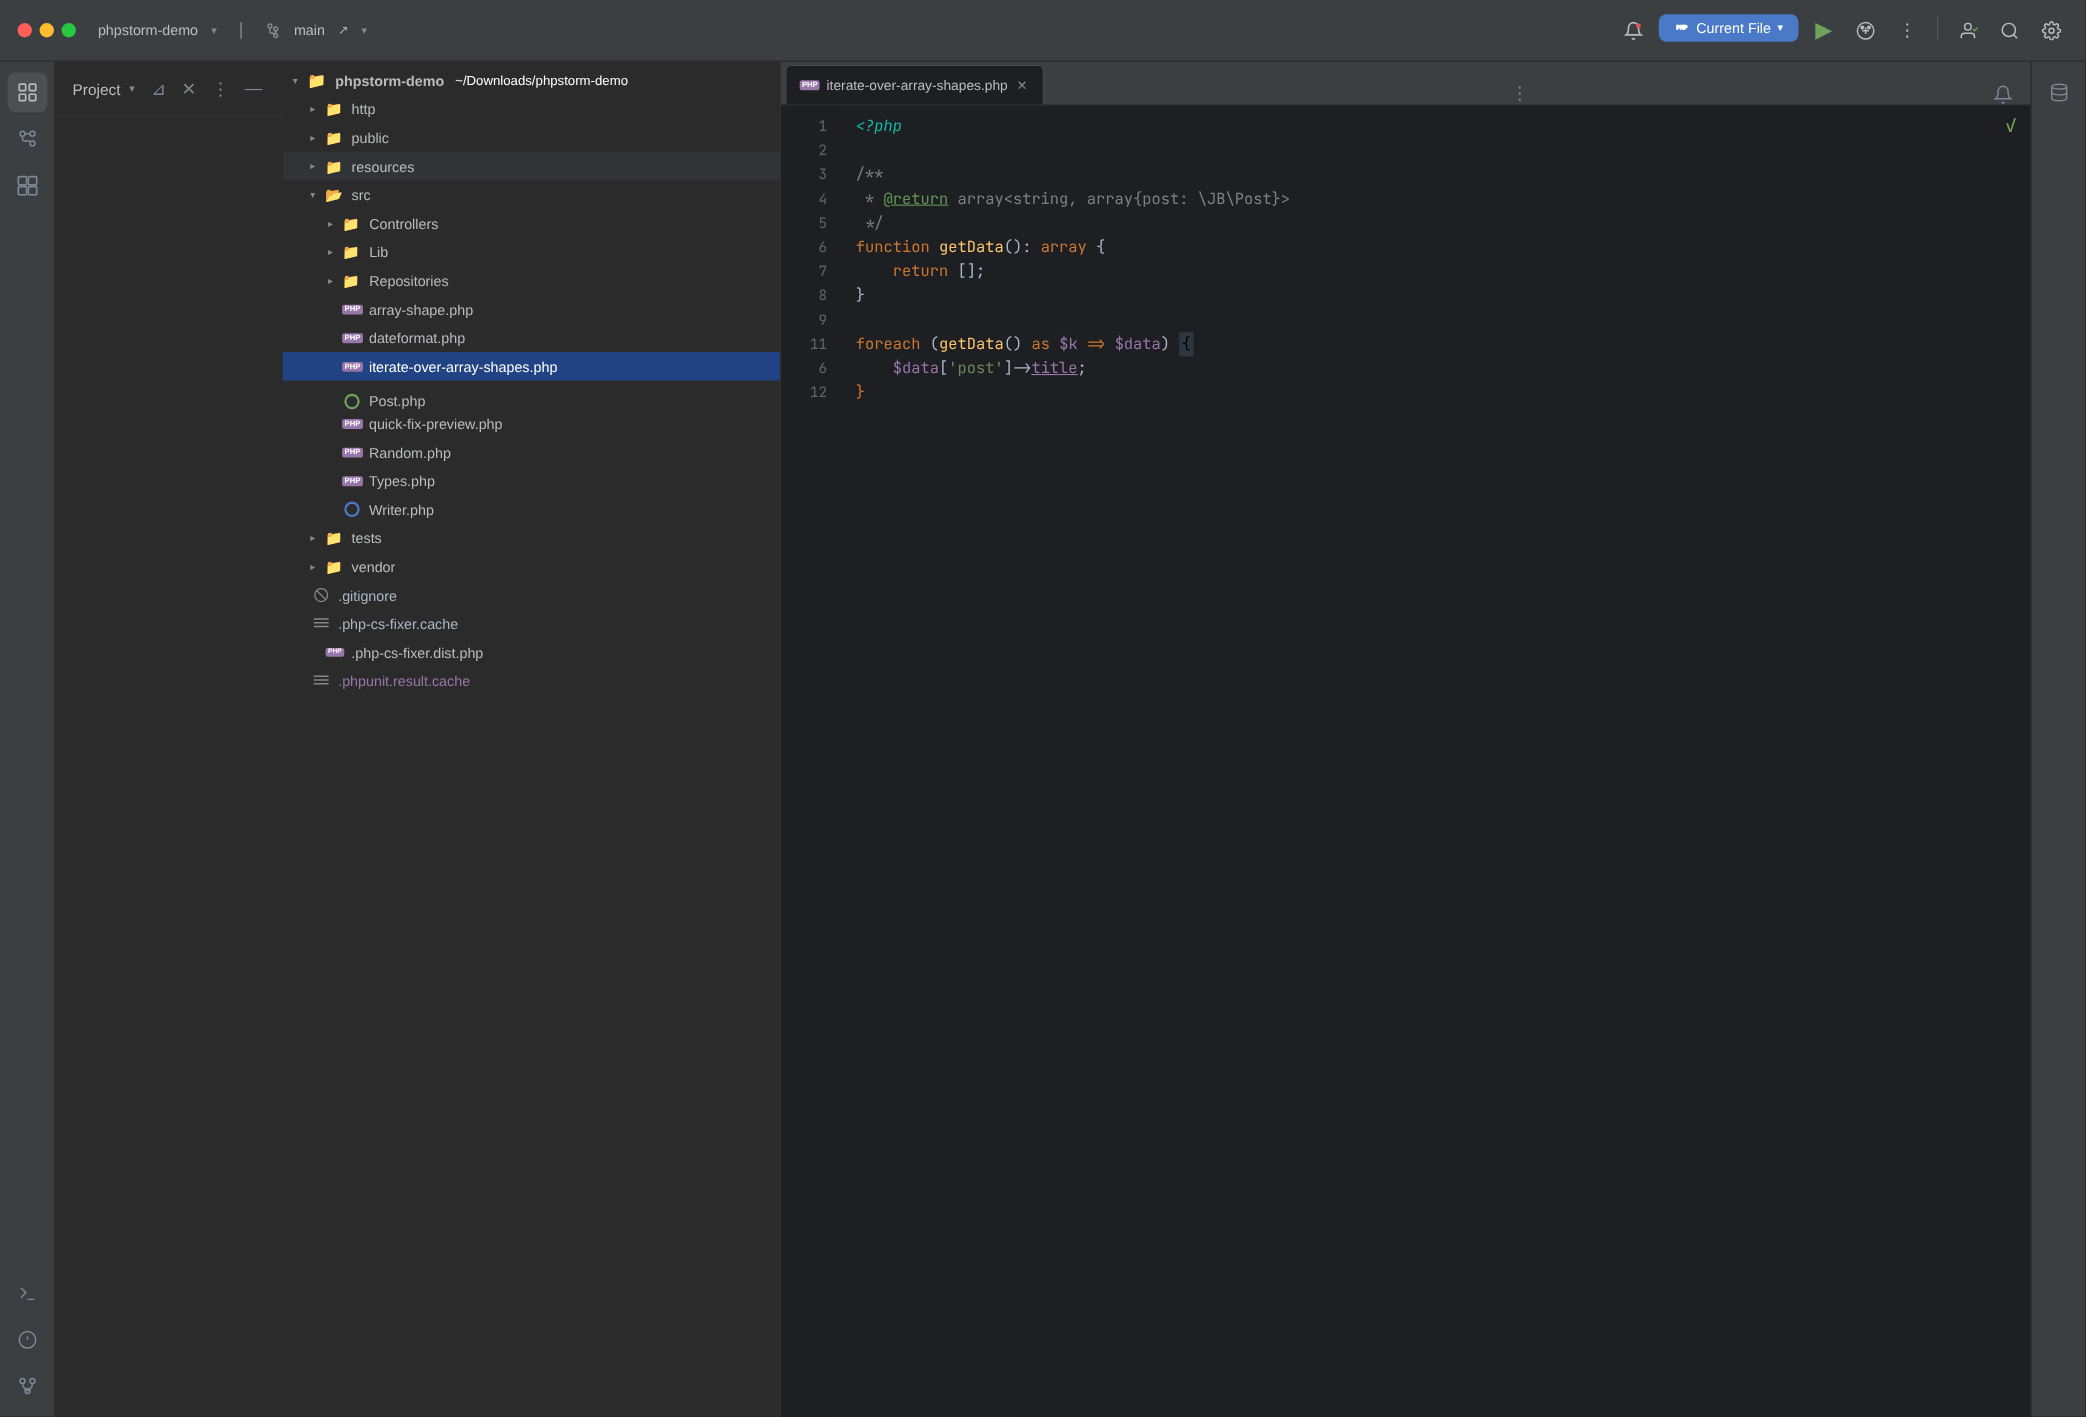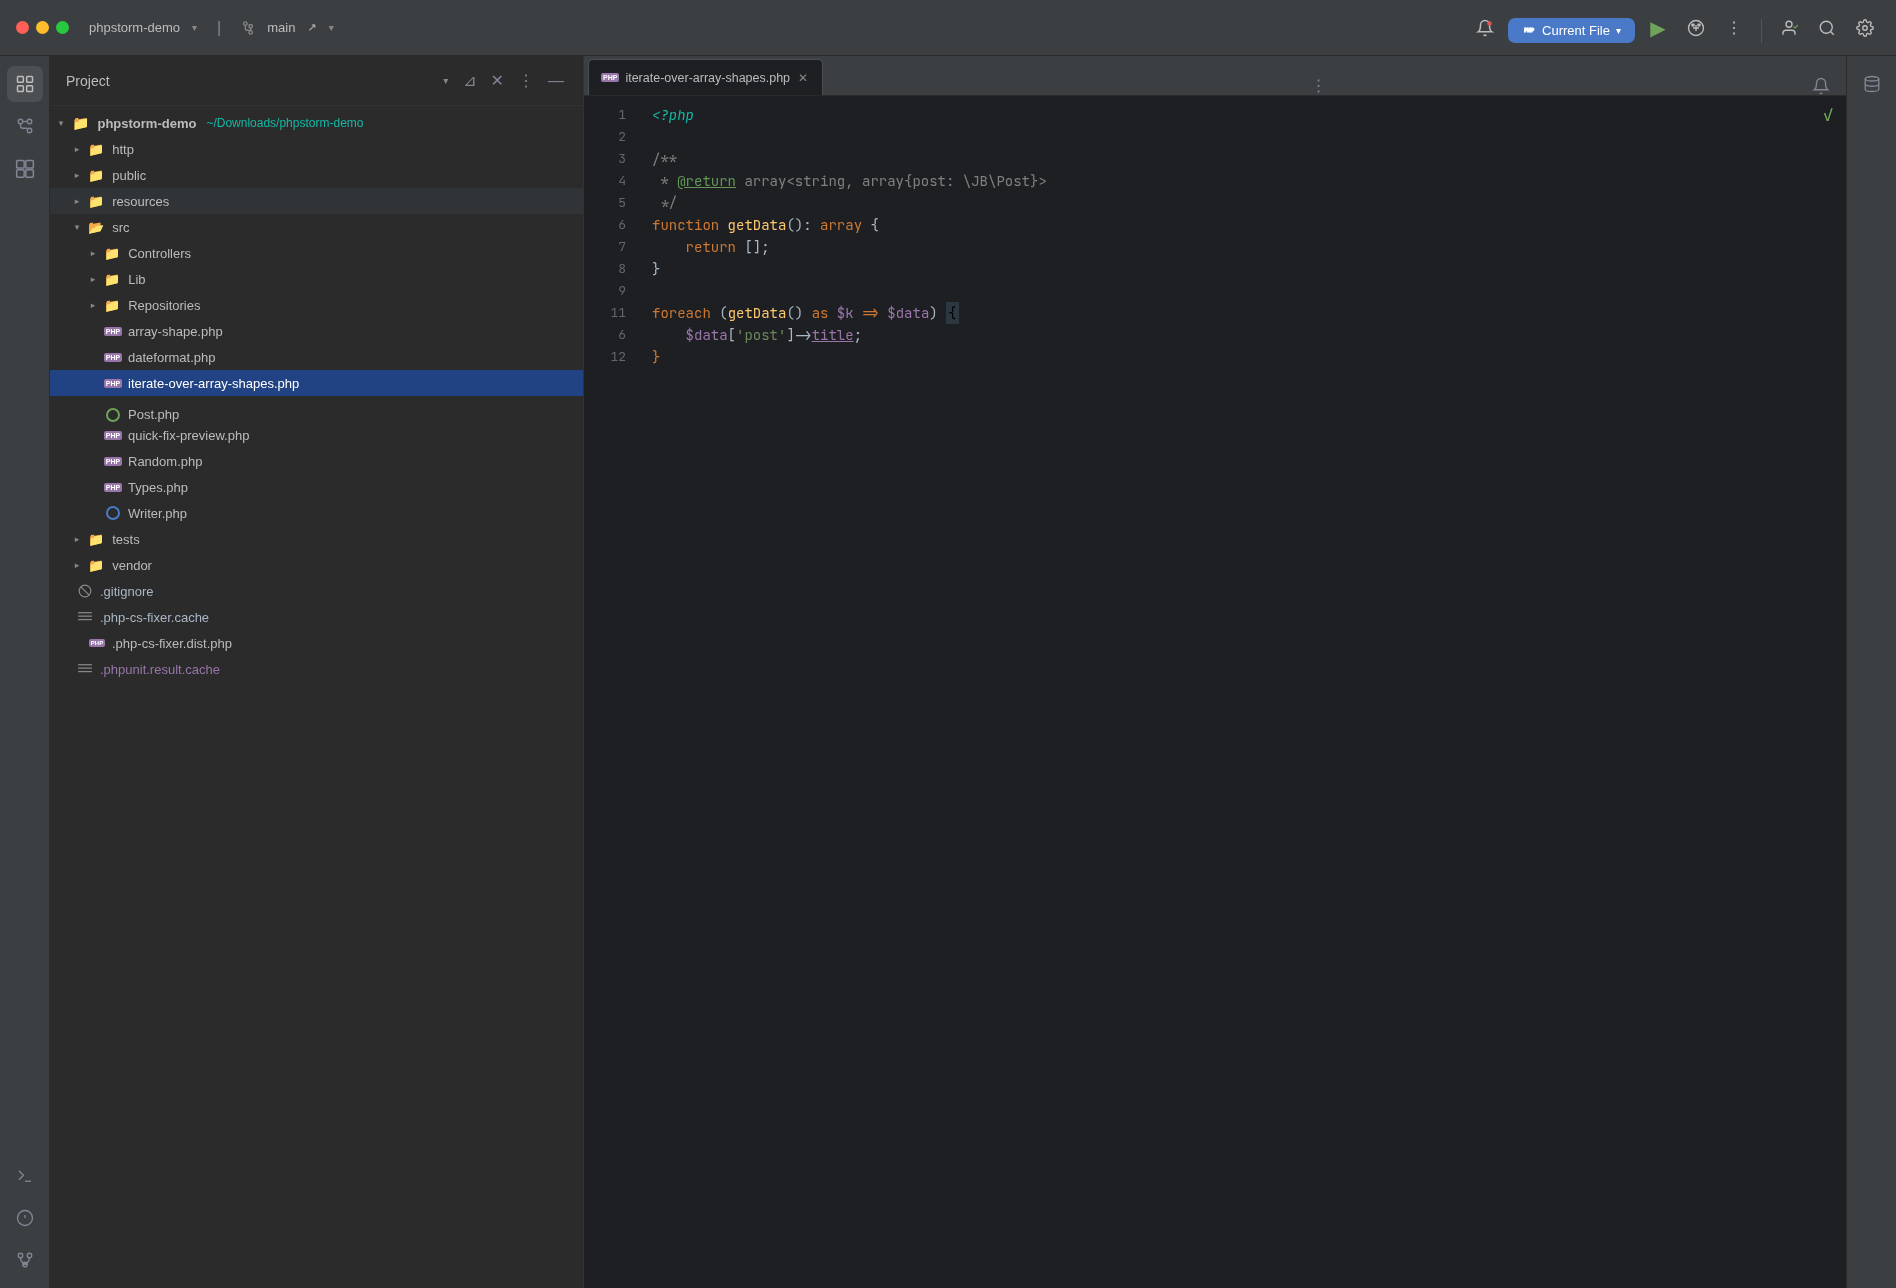--- a/index.html
+++ b/index.html
@@ -36,21 +36,21 @@
       cursor: pointer;
     }
     .tl-close { background: #ff5f57; }
     .tl-min { background: #ffbd2e; }
     .tl-max { background: #28c840; }
 
     .titlebar-spacer { flex: 1; }
 
     .titlebar-actions {
       display: flex;
-      align-items: flex-end;
+      align-items: flex-start;
       gap: 8px;
     }
 
     .run-config-btn {
       background: #4a7ac7;
       color: #fff;
       border: none;
       border-radius: 7px;
       padding: 5px 14px;
       font-size: 13px;
@@ -121,24 +121,24 @@
       cursor: pointer;
     }
     .activity-icon.active {
       background: #4c5052;
       color: #bbbcbe;
     }
     .activity-spacer { flex: 1; }
 
     
     .sidebar {
-      width: 534px;
+      width: 660px;
       background: #2b2b2b;
       display: flex;
-      flex-direction: column;
+      flex-direction: row;
       border-right: 1px solid #323232;
       flex-shrink: 0;
     }
 
     .sidebar-header {
       height: 50px;
       display: flex;
       align-items: center;
       padding: 0 16px;
       gap: 8px;
@@ -496,21 +496,21 @@
       <span class="sidebar-header-icon">✕</span>
       <span class="sidebar-header-icon">⋮</span>
       <span class="sidebar-header-icon">—</span>
     </div>
     <div class="sidebar-tree">
 
       <div class="tree-item" style="padding-left:4px;">
         <div class="tree-chevron open"></div>
         <span style="color:#b8cfe8;font-size:14px;margin-right:4px;">📁</span>
         <span style="font-weight:600;color:#bbbcbe;">phpstorm-demo</span>
-        <span style="color:#14b8a6;font-size:12px;margin-left:6px;">~/Downloads/phpstorm-demo</span>
+        <span style="color:#ffffff;font-size:12px;margin-left:6px;">~/Downloads/phpstorm-demo</span>
       </div>
 
       <div class="tree-item" style="padding-left:20px;">
         <div class="tree-chevron closed"></div>
         <span style="color:#b8cfe8;font-size:13px;margin-right:4px;">📁</span>
         <span>http</span>
       </div>
 
       <div class="tree-item" style="padding-left:20px;">
         <div class="tree-chevron closed"></div>

